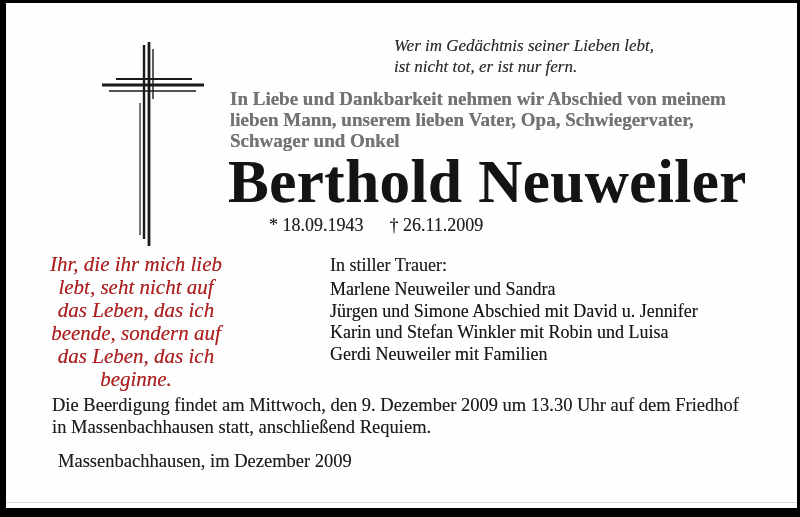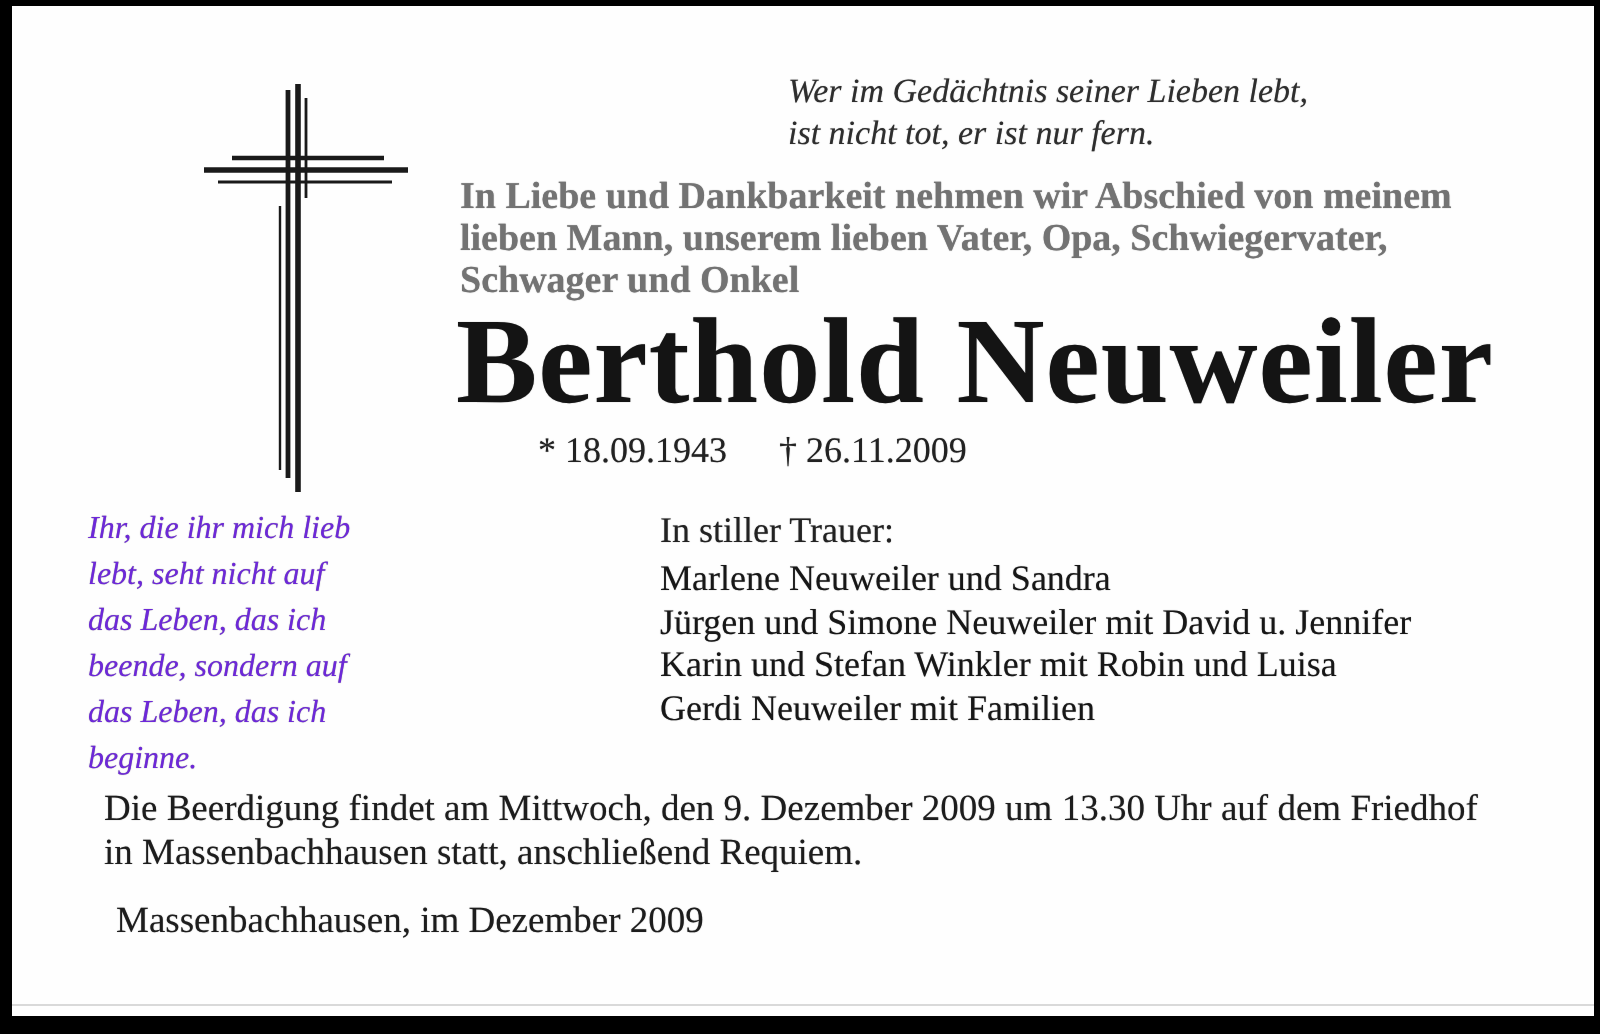--- a/index.html
+++ b/index.html
@@ -58,25 +58,25 @@
     left: 227px; top: 212px;
     font-size: 18px;
     color: #222;
     white-space: nowrap;
     margin-left: 36px;
   }
   .dates .birth { margin-right: 26px; }
   .poem {
     left: 38px; top: 250px;
     width: 184px;
-    text-align: left;
+    text-align: center;
     font-style: italic;
-    font-size: 16px;
+    font-size: 21px;
     line-height: 23px;
-    color: #6d28d9;
+    color: #b91c1c;
   }
   .trauer-label {
     left: 324px; top: 252px;
     font-size: 18px;
     color: #222;
     text-align: center;
   }
   .mourners {
     left: 324px; top: 276px;
     font-size: 18px;
@@ -148,21 +148,21 @@
       <div>das Leben, das ich</div>
       <div>beende, sondern auf</div>
       <div>das Leben, das ich</div>
       <div>beginne.</div>
     </div>
 
     <div class="abs trauer-label">In stiller Trauer:</div>
 
     <div class="abs mourners">
       <div>Marlene Neuweiler und Sandra</div>
-      <div>Jürgen und Simone Neuweiler mit David u. Jennifer</div>
+      <div>Jürgen und Simone Abschied mit David u. Jennifer</div>
       <div>Karin und Stefan Winkler mit Robin und Luisa</div>
       <div>Gerdi Neuweiler mit Familien</div>
     </div>
 
     <div class="abs funeral">
       <div>Die Beerdigung findet am Mittwoch, den 9. Dezember 2009 um 13.30 Uhr auf dem Friedhof</div>
       <div>in Massenbachhausen statt, anschließend Requiem.</div>
     </div>
 
     <div class="abs place-date">Massenbachhausen, im Dezember 2009</div>

